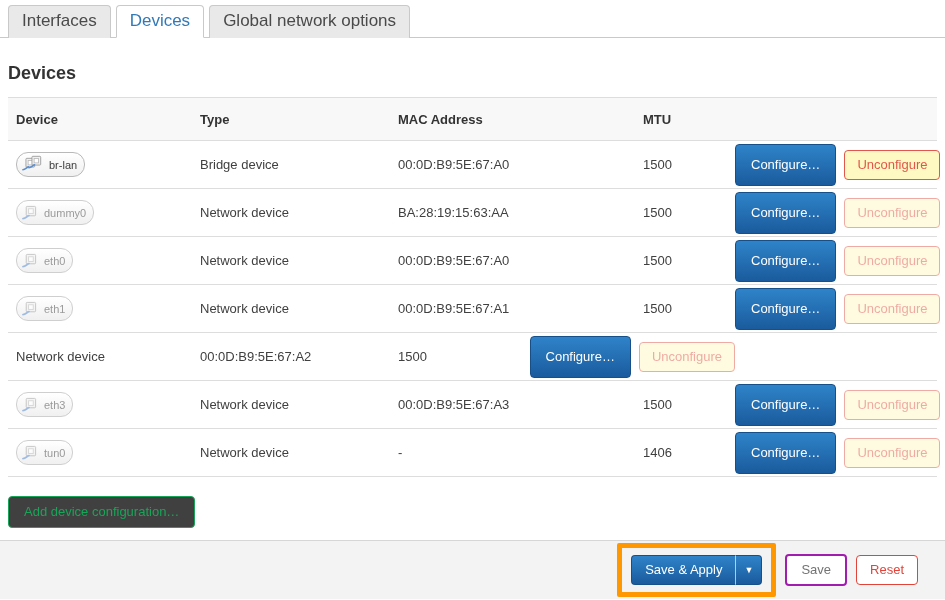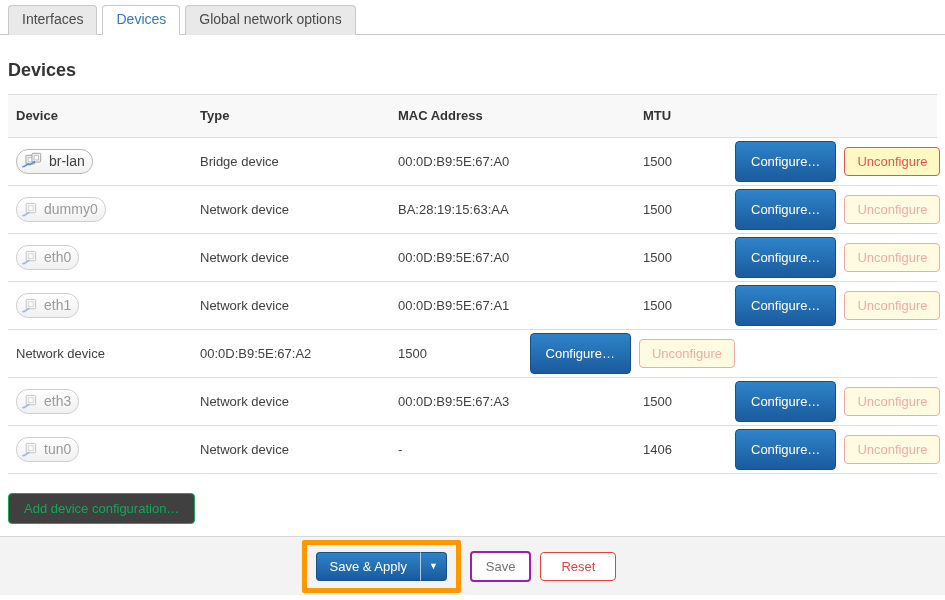--- a/index.html
+++ b/index.html
@@ -13,21 +13,21 @@
     overflow:hidden;
   }
 
   
   .tabbar {
     display:flex; gap:5px;
     padding:5px 0 0 8px;
     border-bottom:1px solid #c9c9c9;
   }
   .tab {
-    font-size:14px;
+    font-size:17px;
     padding:5px 13px 6px;
     border:1px solid #c9c9c9;
     border-bottom:none;
     border-radius:4px 4px 0 0;
     background:#e9e9e9;
     color:#4a4a4a;
     margin-bottom:-1px;
     cursor:pointer;
     line-height:1.2;
   }
@@ -67,21 +67,21 @@
   
   .badge {
     display:inline-flex;
     align-items:center;
     gap:5px;
     border:1px solid #b9b9b9;
     border-radius:12px;
     padding:3px 7px 3px 5px;
     background:linear-gradient(#ffffff,#f0f0f0);
     color:#404040;
-    font-size:14px;
+    font-size:11px;
     max-width:170px;
   }
   .badge .dev-icon { display:inline-flex; position:relative; width:17px; height:17px; flex:none; }
   .badge .dev-icon svg { position:absolute; left:0; top:1px; }
   .badge .dev-icon.bridge { width:22px; }
   .badge .dev-icon.bridge svg:nth-child(2) { left:6px; top:-1px; }
   .badge.down { border-color:#cfcfcf; color:#9a9a9a;text-align:center; }
   .badge.down .dev-icon { opacity:.55; }
 
   
@@ -119,21 +119,21 @@
     padding:7px 15px;
   }
 
   
   .footer {
     margin-top:12px;
     height:59px;
     background:#f3f3f3;
     border-top:1px solid #d6d6d6;
     display:flex;
-    justify-content:center;
+    justify-content:flex-end;
     align-items:center;
     padding-right:27px;
     gap:9px;
   }
   .highlight-box {
     border:5px solid #ff9800;
     border-radius:2px;
     padding:7px 9px;
     display:inline-flex;
     background:transparent;
@@ -159,21 +159,21 @@
   .btn-save {
     color:#737373;
     border:2px solid #a21caf;
     background:#fff;
     padding:6px 14px;
   }
   .btn-reset {
     color:#e2443a;
     border:1px solid #e2443a;
     background:#fff;
-    padding:6px 20px;
+    padding:6px 13px;
   }
 </style>
 </head>
 <body>
 
 <div class="tabbar">
   <div class="tab">Interfaces</div>
   <div class="tab active">Devices</div>
   <div class="tab">Global network options</div>
 </div>

